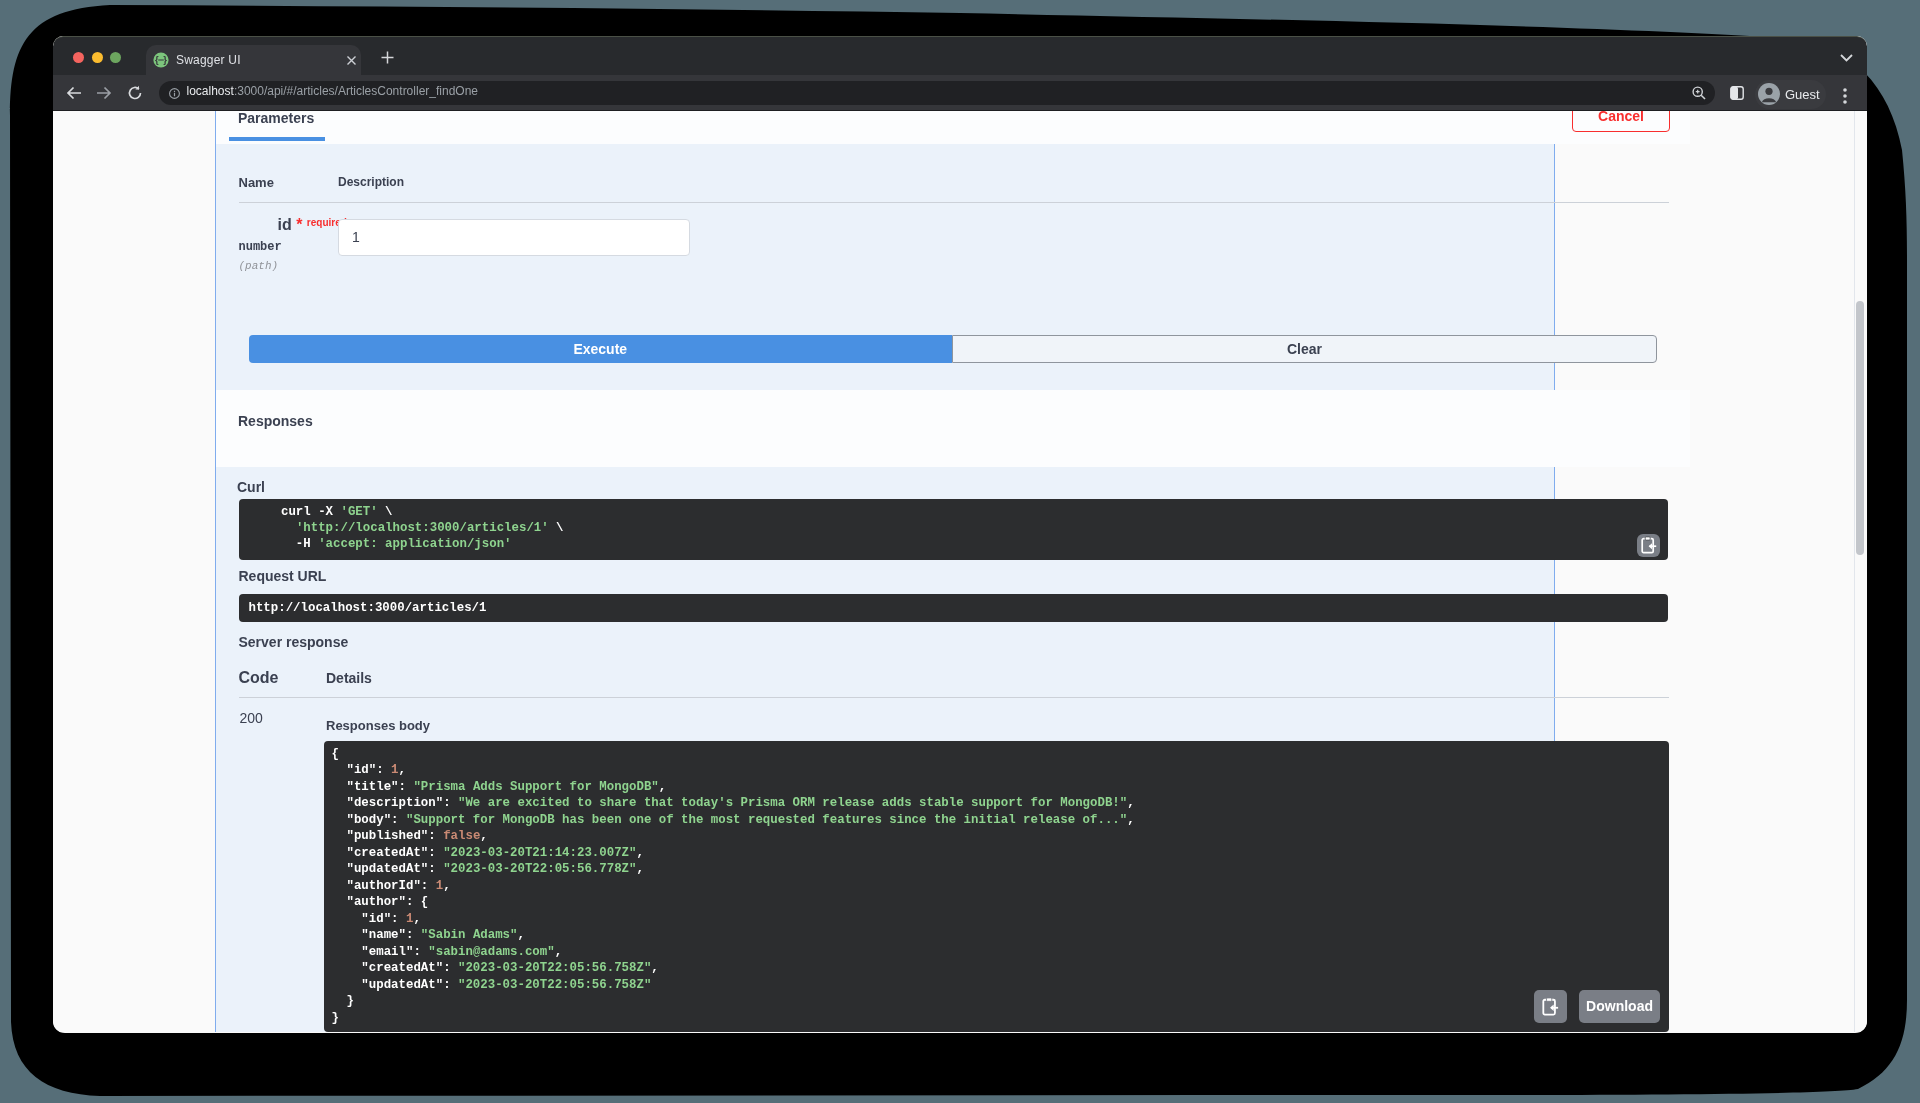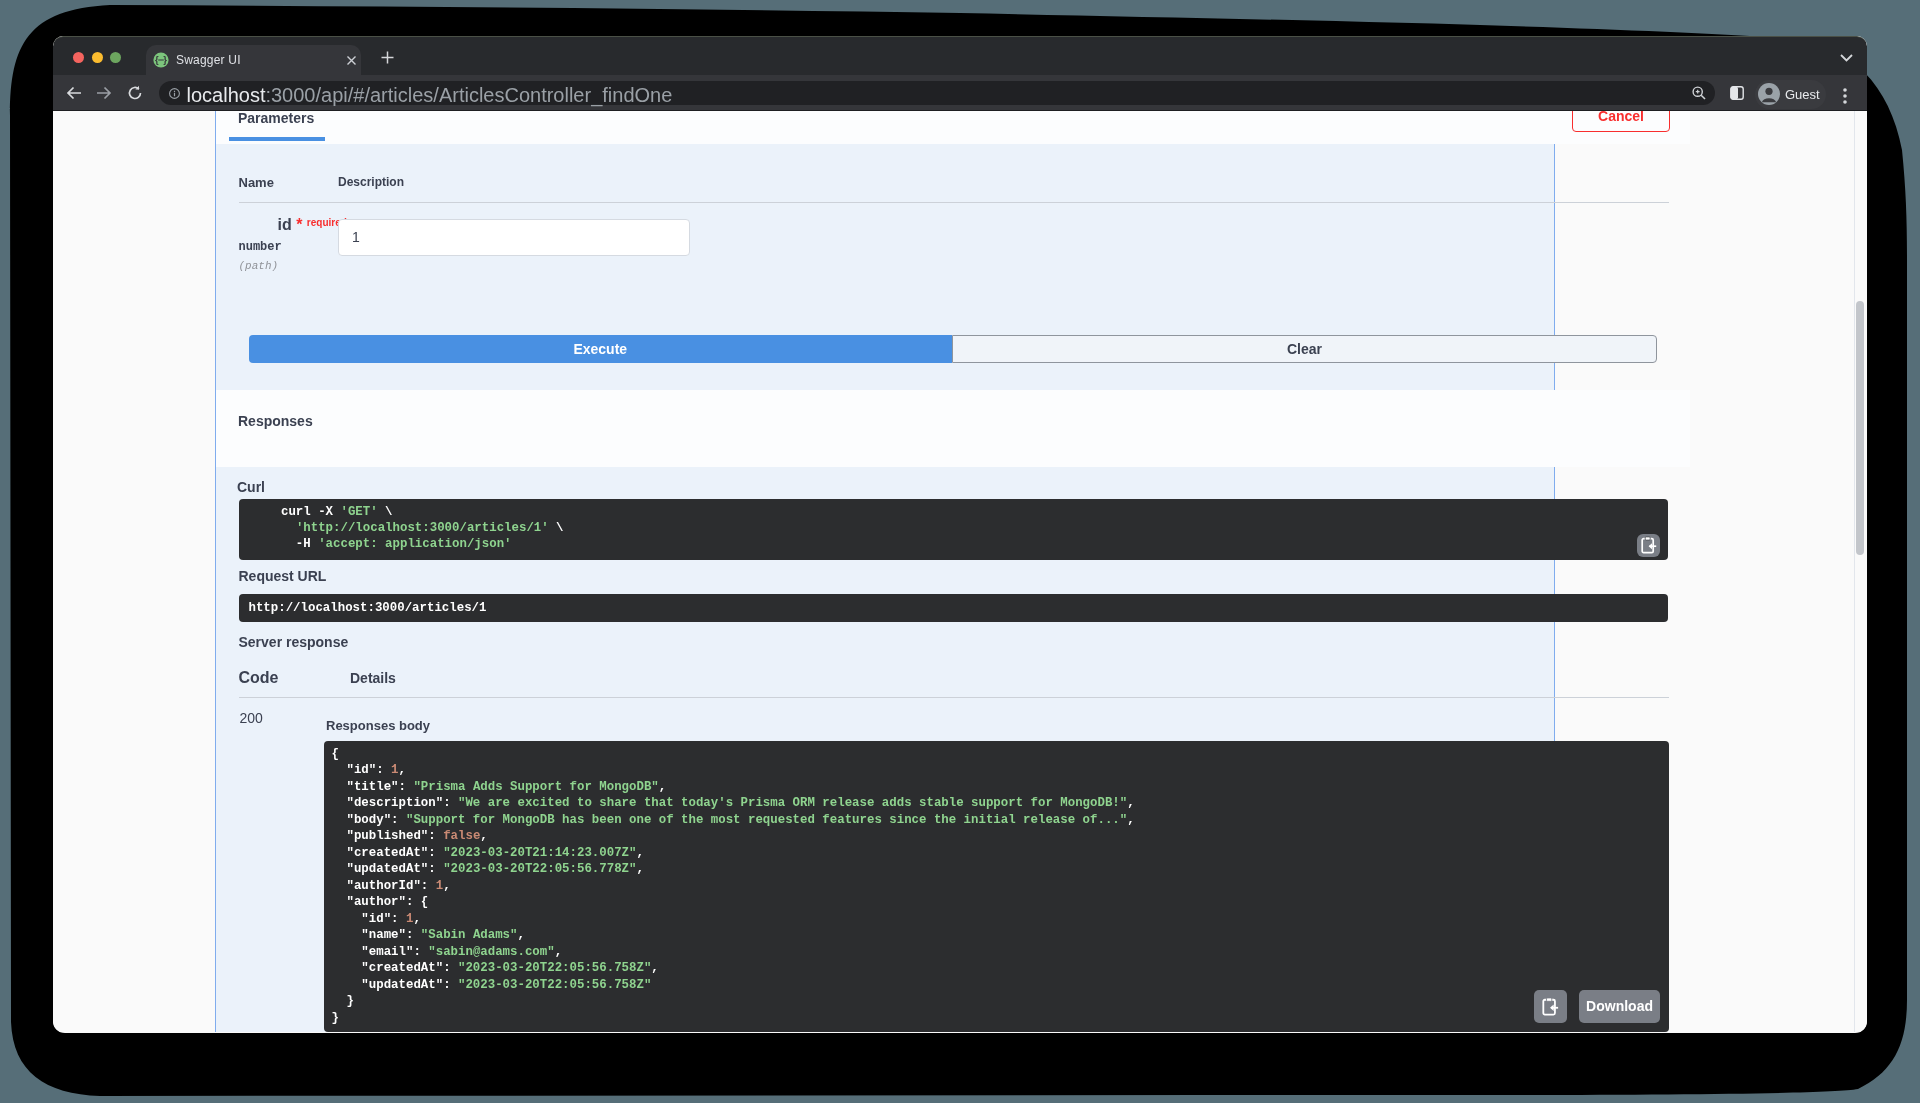--- a/index.html
+++ b/index.html
@@ -65,21 +65,21 @@
     </svg>
     <svg style="position:absolute;left:74px;top:10px" width="16" height="16" viewBox="0 0 16 16">
       <path d="M13.5 8 a5.5 5.5 0 1 1 -1.6 -3.9" stroke="#d8dadd" stroke-width="1.7" fill="none"></path>
       <path d="M12 0.8 V4.4 H8.4 Z" fill="#d8dadd"></path>
     </svg>
     <div class="urlpill">
       <svg style="position:absolute;left:10px;top:7px" width="11" height="11" viewBox="0 0 11 11">
         <circle cx="5.5" cy="5.5" r="4.9" stroke="#9aa0a6" stroke-width="1.1" fill="none"></circle>
         <path d="M5.5 4.7 V8.2 M5.5 2.8 V3.9" stroke="#9aa0a6" stroke-width="1.2"></path>
       </svg>
-      <div style="position:absolute;left:27.5px;top:3.5px;font-size:20px;color:#9aa0a6;"><span style="color:#e8eaed;">localhost</span>:3000/api/#/articles/ArticlesController_findOne</div>
+      <div style="position:absolute;left:27.5px;top:3.5px;font-size:12px;color:#9aa0a6;"><span style="color:#e8eaed;">localhost</span>:3000/api/#/articles/ArticlesController_findOne</div>
       <svg style="position:absolute;left:1533px;top:5px" width="14" height="14" viewBox="0 0 14 14">
         <circle cx="5.7" cy="5.7" r="4.6" stroke="#cfd2d6" stroke-width="1.4" fill="none"></circle>
         <path d="M9.2 9.2 L13 13" stroke="#cfd2d6" stroke-width="1.6"></path>
         <path d="M5.7 3.8 V7.6 M3.8 5.7 H7.6" stroke="#cfd2d6" stroke-width="1.2"></path>
       </svg>
     </div>
     <svg style="position:absolute;left:1677px;top:11px" width="14" height="14" viewBox="0 0 14 14">
       <rect x="0.8" y="0.8" width="12.4" height="12.4" rx="2.2" fill="none" stroke="#e4e6e9" stroke-width="1.4"></rect>
       <rect x="0.8" y="0.8" width="7.2" height="12.4" rx="2" fill="#e4e6e9"></rect>
     </svg>
@@ -132,21 +132,21 @@
             <path d="M11 7.2 L7.6 10.2 L11 13.2 Z" fill="#fff"></path>
           </svg>
         </div>
       </div>
 
       <div class="h4" style="left:22.5px; top:457px;">Request URL</div>
       <div class="darkblk" style="top:483px; height:28px; line-height:28px; padding-left:10px;">http://localhost:3000/articles/1</div>
 
       <div class="h4" style="left:22.5px; top:523px;">Server response</div>
       <div style="position:absolute; left:22.5px; top:557.5px; font-size:16px; font-weight:bold;">Code</div>
-      <div style="position:absolute; left:110px; top:558.5px; font-size:14px; font-weight:bold;margin-left:24px;">Details</div>
+      <div style="position:absolute; left:110px; top:558.5px; font-size:14px; font-weight:bold;">Details</div>
       <div style="position:absolute; left:22.5px; top:585.5px; width:1430px; height:1px; background:#ccd1d8;"></div>
       <div style="position:absolute; left:23.5px; top:599px; font-size:14px;">200</div>
       <div style="position:absolute; left:110px; top:607px; font-size:13px; font-weight:bold;">Responses body</div>
       <div class="darkblk" style="left:108px; top:629.8px; width:1345px; height:291px; padding:5px 0 0 7.6px; line-height:16.5px;">
           <pre style="font:inherit;">{
   "id": <span class="n">1</span>,
   "title": <span class="g">"Prisma Adds Support for MongoDB"</span>,
   "description": <span class="g">"We are excited to share that today's Prisma ORM release adds stable support for MongoDB!"</span>,
   "body": <span class="g">"Support for MongoDB has been one of the most requested features since the initial release of..."</span>,
   "published": <span class="n">false</span>,

